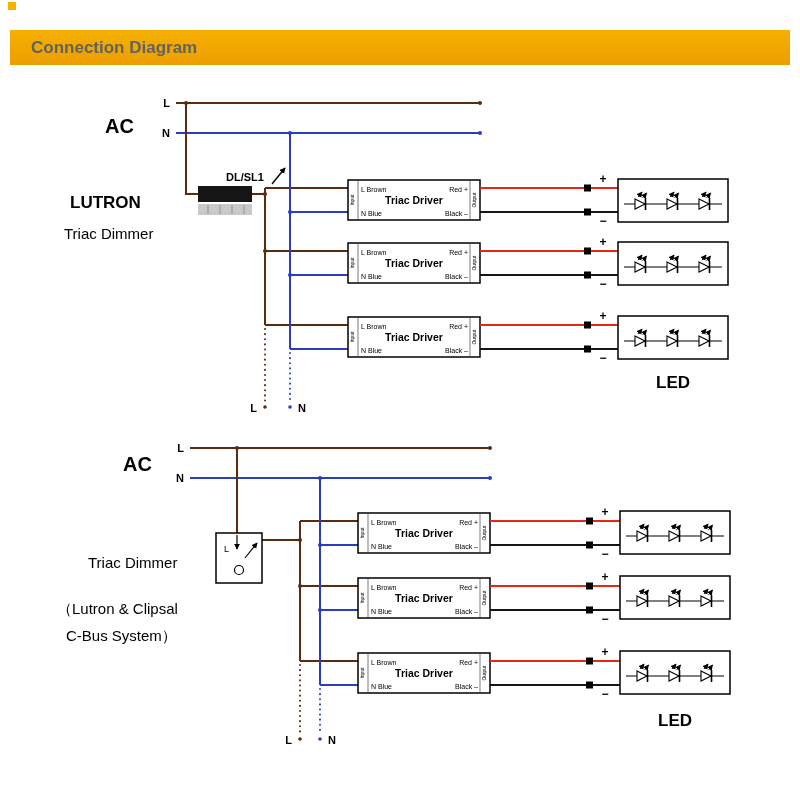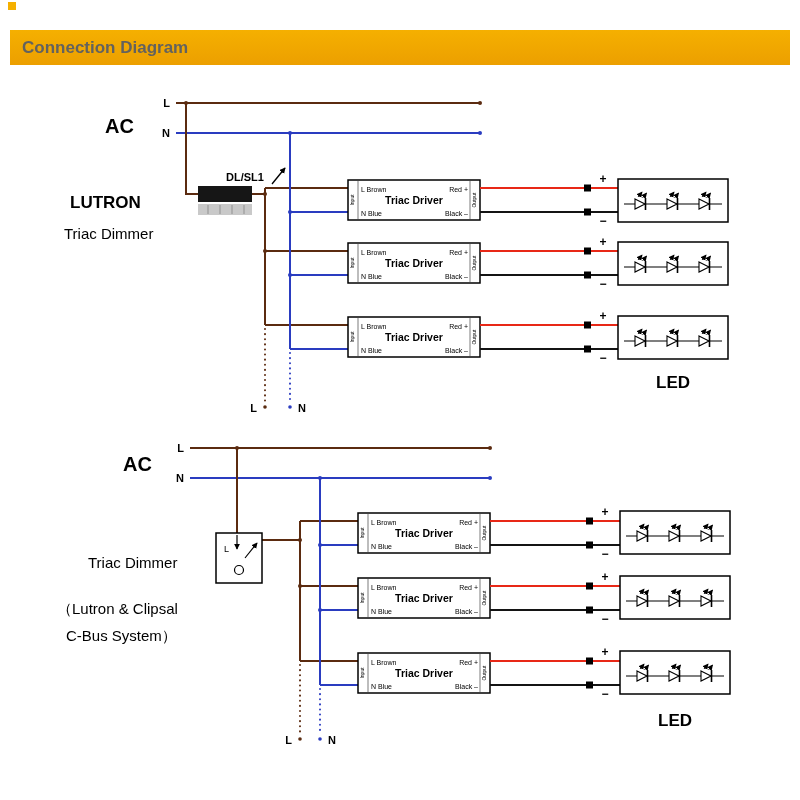--- a/index.html
+++ b/index.html
@@ -2,21 +2,21 @@
 <html style="--header_bg: #f5b000; --header_bg2: #ec9f00; --header_text: #63625e; --wire_live: #5b2b10; --wire_neutral: #2a3cc0; --wire_positive: #e82817; --wire_negative: #141414;"><head>
 <meta charset="utf-8">
 <style>
   *{margin:0;padding:0;box-sizing:border-box}
   html,body{width:800px;height:800px;background:#fff;font-family:"Liberation Sans","DejaVu Sans",sans-serif}
   body{position:relative;overflow:hidden}
   .corner{position:absolute;left:8px;top:2px;width:8px;height:8px;background:var(--header_bg)}
   .header{position:absolute;left:10px;top:30px;width:780px;height:35px;
           background:linear-gradient(180deg,var(--header_bg),var(--header_bg2));
           color:var(--header_text);font-size:17px;font-weight:bold;
-          display:flex;align-items:center;padding-left:12px}
+          display:flex;align-items:center;padding-left:21px}
   svg{position:absolute;left:0;top:0}
   text{fill:#000}
   .t5{font-size:5px}
   .t7{font-size:7px}
   .t9{font-size:9px}
   .t11{font-size:10.5px;font-weight:bold}
   .t15{font-size:15px}
   .t17{font-size:17px;font-weight:bold}
   .t20{font-size:20px;font-weight:bold}
   .lbl{font-size:11px;font-weight:bold}

